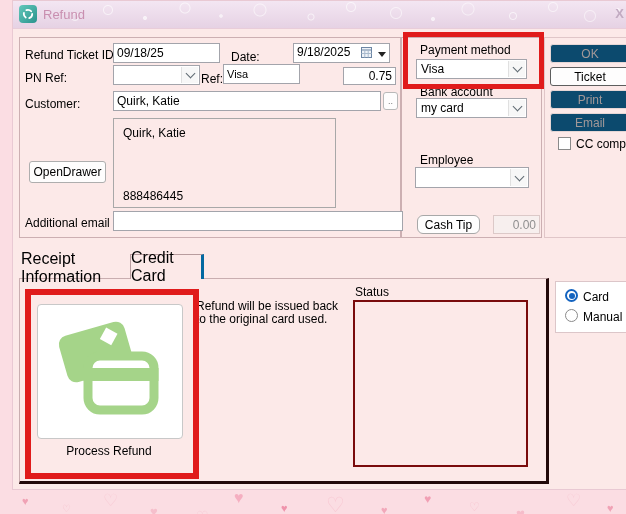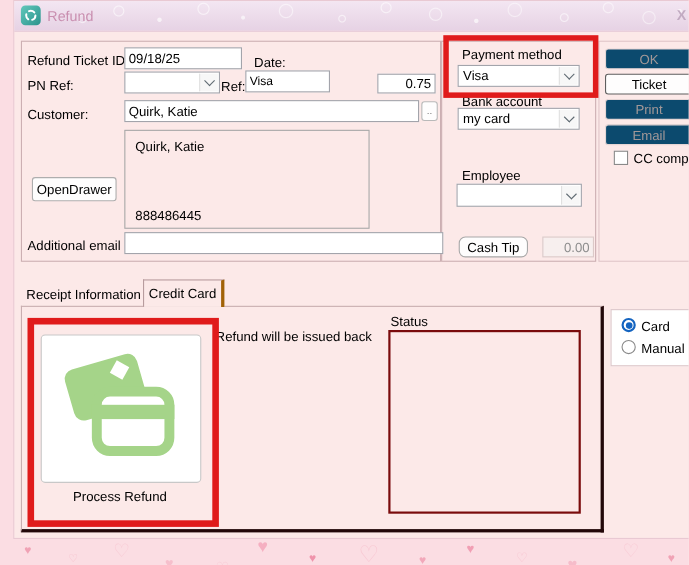--- a/index.html
+++ b/index.html
@@ -71,25 +71,25 @@
   .radio.sel{border:2px solid #1464c0;}
   .radio.sel::after{content:"";position:absolute;left:1.5px;top:1.5px;width:6px;height:6px;border-radius:50%;background:#1464c0;}
   
   .redbox{position:absolute;border:5px solid #e01b1b;box-sizing:border-box;z-index:40;pointer-events:none;}
   
   .tabpage{
     position:absolute;left:6px;top:277px;width:530px;height:206px;box-sizing:border-box;
     background:#fce9e8;border:1px solid #c9aeb0;
     border-right:3px solid #220809;border-bottom:3px solid #220809;
   }
-  .tab{position:absolute;display:flex;align-items:center;justify-content:center;font-size:12px;}
+  .tab{position:absolute;display:flex;align-items:center;justify-content:center;font-size:16px;}
   .tab.unsel{left:8px;top:256px;width:110px;height:21px;}
   .tab.sel{
     left:117px;top:253px;width:74px;height:25px;background:#fce9e8;z-index:5;box-sizing:border-box;
-    border-top:1px solid #b89c9e;border-left:1px solid #b89c9e;border-right:3px solid #a16207;
+    border-top:1px solid #b89c9e;border-left:1px solid #b89c9e;border-right:3px solid #0369a1;
   }
   
   .process-btn{
     position:absolute;left:24px;top:303px;width:144px;height:133px;background:#fff;
     border:1px solid #c8c8c8;border-radius:4px;display:flex;align-items:center;justify-content:center;
   }
   .status-box{position:absolute;left:340px;top:299px;width:175px;height:167px;border:2px solid #7a0b0c;box-sizing:border-box;}
   .cardmanual{position:absolute;left:542px;top:280px;width:76px;height:52px;background:#fff;border:1px solid #dcc6c9;box-sizing:border-box;}
   
   .detailbox{position:absolute;left:100px;top:117px;width:223px;height:90px;border:1px solid #a8a8a8;box-sizing:border-box;}
@@ -127,20 +127,33 @@
     <div class="close-x">X</div>
   </div>
 
   <div class="groupbox" style="left:6px;top:36px;width:382px;height:201px;"></div>
   <div class="groupbox" style="left:388px;top:36px;width:141px;height:201px;"></div>
   <div class="groupbox" style="left:531px;top:36px;width:85px;height:201px;border-color:#e0c6c8;"></div>
 
   <span class="lbl" style="left:12px;top:47px;">Refund Ticket ID:</span>
   <input class="tb" readonly="" style="left: 100px; top: 42px; width: 107px; height: 20px;" value="09/18/25">
   <span class="lbl" style="left:218px;top:49px;">Date:</span>
+  <div class="tb" style="left:280px;top:42px;width:97px;height:20px;">
+    <span>9/18/2025</span>
+    <span class="cal-icon" style="position:absolute;right:17px;top:3px;">
+      <svg width="11" height="11" viewBox="0 0 11 11">
+        <rect x="0.5" y="0.5" width="10" height="10" fill="#eef2f7" stroke="#6d86a4"></rect>
+        <line x1="0.5" y1="3" x2="10.5" y2="3" stroke="#6d86a4"></line>
+        <line x1="3.8" y1="3" x2="3.8" y2="10.5" stroke="#a9bacd"></line>
+        <line x1="7.2" y1="3" x2="7.2" y2="10.5" stroke="#a9bacd"></line>
+        <line x1="0.5" y1="6.5" x2="10.5" y2="6.5" stroke="#a9bacd"></line>
+      </svg>
+    </span>
+    <span class="tri-down" style="position:absolute;right:3px;top:8px;"></span>
+  </div>
 
   <span class="lbl" style="left:12px;top:70px;">PN Ref:</span>
   <div class="combo" style="left:100px;top:64px;width:87px;height:20px;">
     <span class="val"></span>
     <span class="combo-btn">
         <span class="chev"></span>
       </span>
   </div>
   <span class="lbl" style="left:188px;top:71px;">Ref:</span>
   <input class="tb" readonly="" style="left: 210px; top: 63px; width: 77px; height: 20px; font-size: 11px;" value="Visa">
@@ -224,20 +237,21 @@
         <rect x="29.5" y="50" width="75" height="13" fill="#a5d489"></rect>
       </svg>
     </span>
   </div>
   <div class="lbl" style="left:24px;top:443px;width:144px;text-align:center;">
     <span>Process Refund</span>
   </div>
 
   <div class="lbl" style="left:183px;top:299px;line-height:13px;">
     <div>Refund will be issued back</div>
+    <div>to the original card used.</div>
   </div>
 
   <span class="lbl" style="left:342px;top:284px;">Status</span>
   <div class="status-box"></div>
 
   <div class="cardmanual">
     <span class="radio sel" style="left:9px;top:7px;"></span>
     <span class="lbl" style="left:27px;top:8px;">Card</span>
     <span class="radio" style="left:9px;top:27px;"></span>
     <span class="lbl" style="left:27px;top:28px;">Manual</span>

